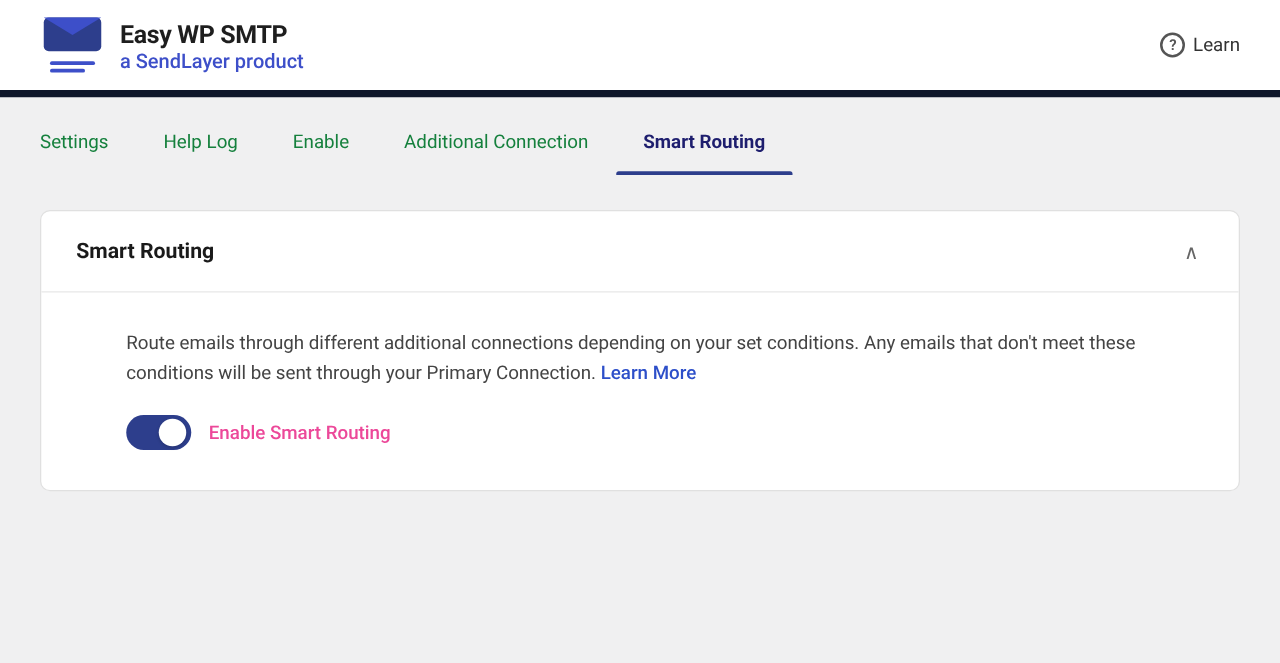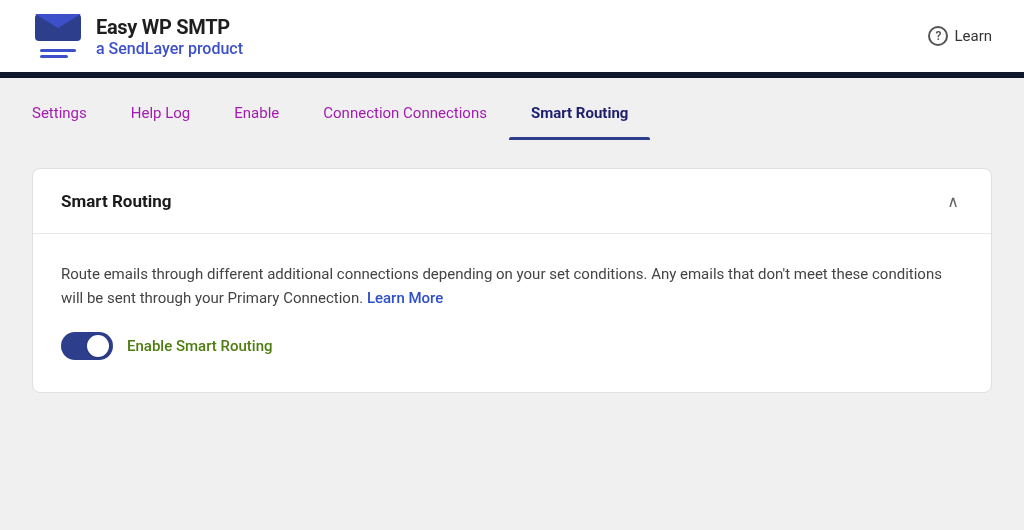--- a/index.html
+++ b/index.html
@@ -139,21 +139,21 @@
     .nav-tabs {
       display: flex;
       gap: 0;
       list-style: none;
       padding-top: 8px;
     }
 
     .nav-tab {
       padding: 18px 22px;
       font-size: 15px;
-      color: #a21caf;
+      color: #15803d;
       cursor: pointer;
       position: relative;
       white-space: nowrap;
       font-weight: 400;
     }
 
     .nav-tab:first-child {
       padding-left: 0;
     }
 
@@ -208,20 +208,21 @@
       height: 20px;
       display: flex;
       align-items: center;
       justify-content: center;
       color: #666;
       font-size: 16px;
     }
 
     .card-body {
       padding: 28px 28px 32px;
+      margin-left: 40px;
     }
 
     .description-text {
       font-size: 15px;
       color: #444;
       line-height: 1.6;
       margin-bottom: 22px;
     }
 
     .description-text a {
@@ -254,21 +255,21 @@
       background: #fff;
       border-radius: 50%;
       top: 3px;
       right: 4px;
       transition: left 0.2s;
       box-shadow: 0 1px 3px rgba(0,0,0,0.2);
     }
 
     .toggle-label {
       font-size: 15px;
-      color: #4d7c0f;
+      color: #ec4899;
       font-weight: 500;
     }
   </style>
 </head>
 <body>
 
 <header class="header">
   <div class="logo-area">
     <div class="logo-icon">
       <div class="logo-envelope"></div>
@@ -288,21 +289,21 @@
     <span class="help-circle">?</span>
     <span>Learn</span>
   </button>
 </header>
 
 <nav class="nav-bar">
   <ul class="nav-tabs">
     <li class="nav-tab">Settings</li>
     <li class="nav-tab">Help Log</li>
     <li class="nav-tab">Enable</li>
-    <li class="nav-tab">Connection Connections</li>
+    <li class="nav-tab">Additional Connection</li>
     <li class="nav-tab active">Smart Routing</li>
   </ul>
 </nav>
 
 <main class="main-content">
   <div class="card">
     <div class="card-header">
       <span class="card-title">Smart Routing</span>
       <span class="chevron-icon">∧</span>
     </div>

